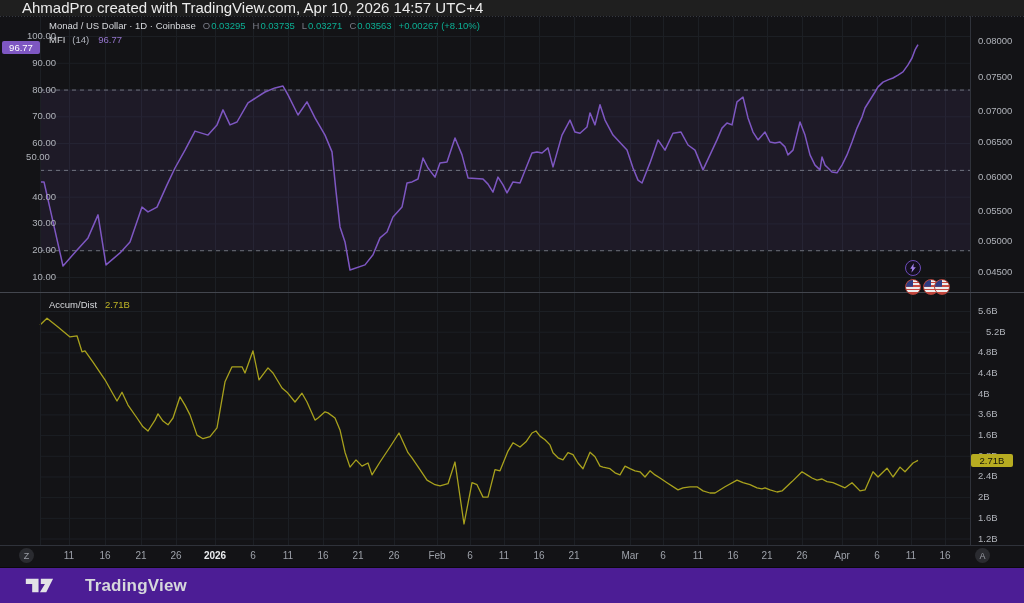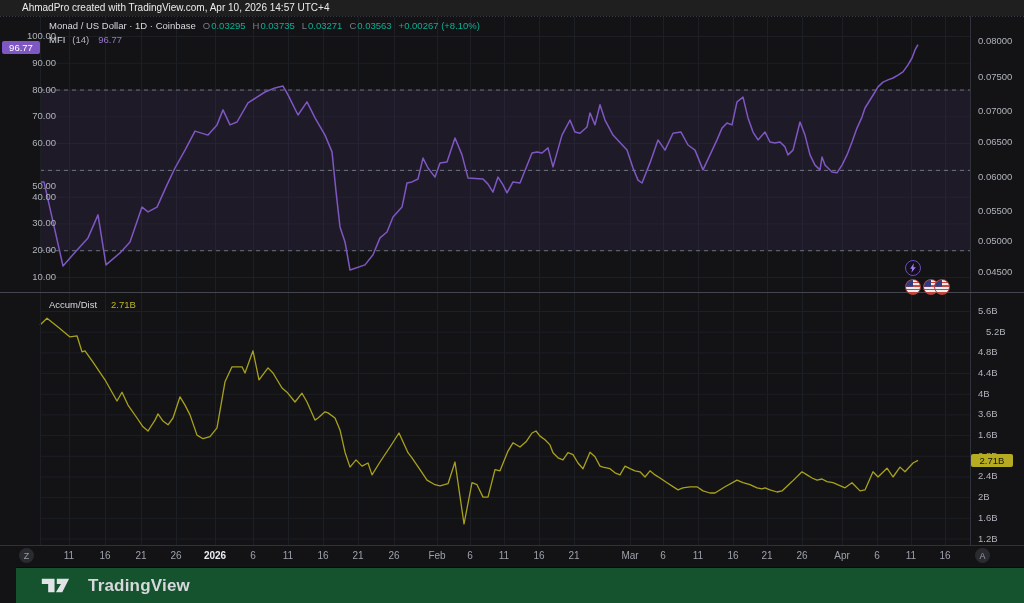--- a/index.html
+++ b/index.html
@@ -1,25 +1,25 @@
 <!DOCTYPE html>
 <html><head>
 <meta charset="utf-8">
 <style>
   html,body{margin:0;padding:0;background:#0b0b0c;}
   .screen{position:relative;width:1024px;height:603px;background:#131316;overflow:hidden;
           font-family:"Liberation Sans",sans-serif;-webkit-font-smoothing:antialiased;}
   .header{position:absolute;top:0;left:0;right:0;height:16px;background:#1F1F1F;
-          color:#ECECEC;font-size:10px;line-height:16px;padding-left:22px;white-space:nowrap;}
+          color:#ECECEC;font-size:15px;line-height:16px;padding-left:22px;white-space:nowrap;}
   .chart{position:absolute;top:0;left:0;width:936px;height:567px;}
   #plot{position:absolute;top:0;left:0;}
   .legend{position:absolute;display:flex;align-items:center;white-space:nowrap;font-size:9.5px;}
   .legend.row1{left:49px;top:20px;gap:7px;}
   .legend.row2{left:49px;top:34px;gap:7px;}
-  .legend.row3{left:49px;top:299px;gap:12px;}
+  .legend.row3{left:49px;top:299px;gap:6px;}
   .legend .sym{color:#D8DADE;}
   .legend .kv .k{color:#787B86;margin-right:1px;}
   .legend .v{color:#0CAF94;}
   .legend .t{color:#D8DADE;}
   .legend .p{color:#B2B5BE;}
   .legend .mv{color:#9575CD;margin-left:2px;}
   .legend .av{color:#BFB526;margin-left:2px;}
   .ylabel{position:absolute;font-size:9.5px;color:#B0B3BA;height:10px;line-height:10px;}
   .left-col{left:0;width:36px;text-align:right;}
   #axis-left{position:absolute;left:0;top:16px;width:40px;height:529px;}
@@ -31,22 +31,22 @@
   .badge{position:absolute;height:13px;font-size:9.5px;line-height:13px;text-align:center;border-radius:2px;}
   .badge-mfi{left:2px;width:38px;background:#7E57C2;color:#FFFFFF;}
   .badge-accum{left:971px;width:42px;background:#B7AC21;color:#15150A;}
   .circ{position:absolute;top:3px;width:15px;height:15px;border-radius:50%;background:#2A2B30;
         color:#9A9DA5;font-size:9px;display:flex;align-items:center;justify-content:center;}
   .ev{position:absolute;width:16px;height:16px;border-radius:50%;box-sizing:border-box;}
   .ev-flash{border:1.5px solid #6C4BB8;background:#140F1E;display:flex;align-items:center;justify-content:center;}
   .ev-flag{border:1.5px solid #B0443C;
            background:linear-gradient(#2F3C82,#2F3C82) left top/52% 48% no-repeat,
                       repeating-linear-gradient(#EDEDED 0 1.7px,#C8483F 1.7px 3.4px);}
-  .footer{position:absolute;bottom:0;left:16px;right:0;height:36px;background:#14532d;border-top:1px solid #0A0A0A;
-          display:flex;align-items:center;padding-left:24px;gap:8px;box-sizing:border-box;}
+  .footer{position:absolute;bottom:0;left:0;right:0;height:36px;background:#4c1d95;border-top:1px solid #0A0A0A;
+          display:flex;align-items:center;padding-left:24px;gap:21px;box-sizing:border-box;}
   .brand{color:#D6D8DC;font-size:17px;font-weight:700;letter-spacing:0.2px;}
   .logo{display:flex;align-items:center;}
 </style>
 </head>
 <body>
 
 <div class="screen">
 
   <div class="header">
     <span>AhmadPro created with TradingView.com, Apr 10, 2026 14:57 UTC+4</span>
@@ -133,21 +133,21 @@
       <span class="t">Accum/Dist</span>
       <span class="av">2.71B</span>
     </div>
 
     <div id="axis-left">
         <div class="ylabel left-col" style="top: 15px;">100.00</div>
         <div class="ylabel left-col" style="top: 41.7778px;">90.00</div>
         <div class="ylabel left-col" style="top: 68.5556px;">80.00</div>
         <div class="ylabel left-col" style="top: 95.3333px;">70.00</div>
         <div class="ylabel left-col" style="top: 122.111px;">60.00</div>
-        <div class="ylabel left-col" style="top: 165px;">50.00</div>
+        <div class="ylabel left-col" style="top: 136px; text-align: center;">50.00</div>
         <div class="ylabel left-col" style="top: 175.667px;">40.00</div>
         <div class="ylabel left-col" style="top: 202.444px;">30.00</div>
         <div class="ylabel left-col" style="top: 229.222px;">20.00</div>
         <div class="ylabel left-col" style="top: 256px;">10.00</div>
       </div>
     <div id="axis-right">
         <div class="ylabel" style="left: 8px; top: 20px;">0.08000</div>
         <div class="ylabel" style="left: 8px; top: 56px;">0.07500</div>
         <div class="ylabel" style="left: 8px; top: 90px;">0.07000</div>
         <div class="ylabel" style="left: 8px; top: 121px;">0.06500</div>

